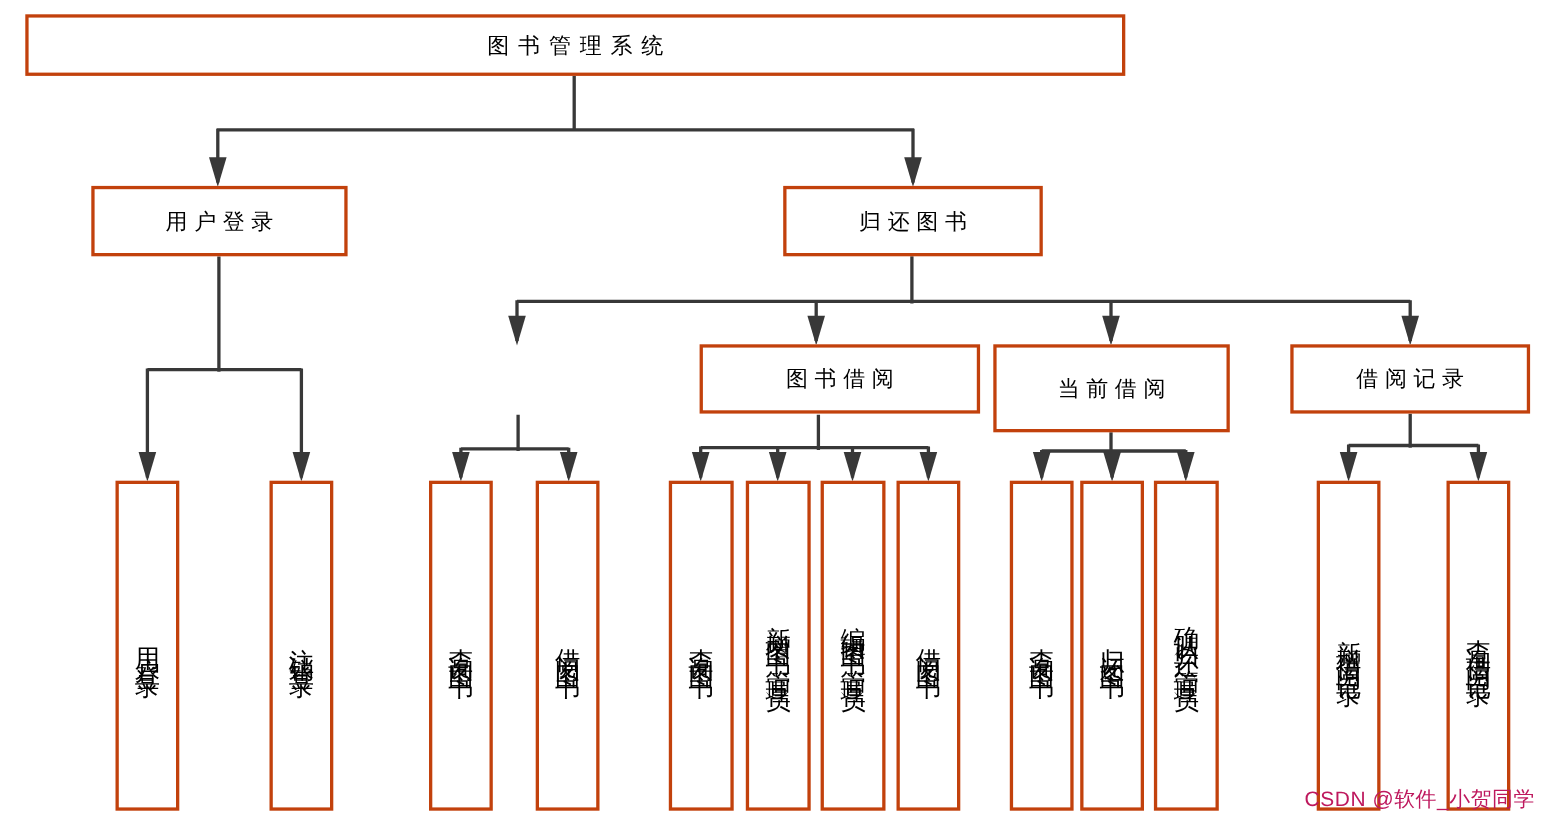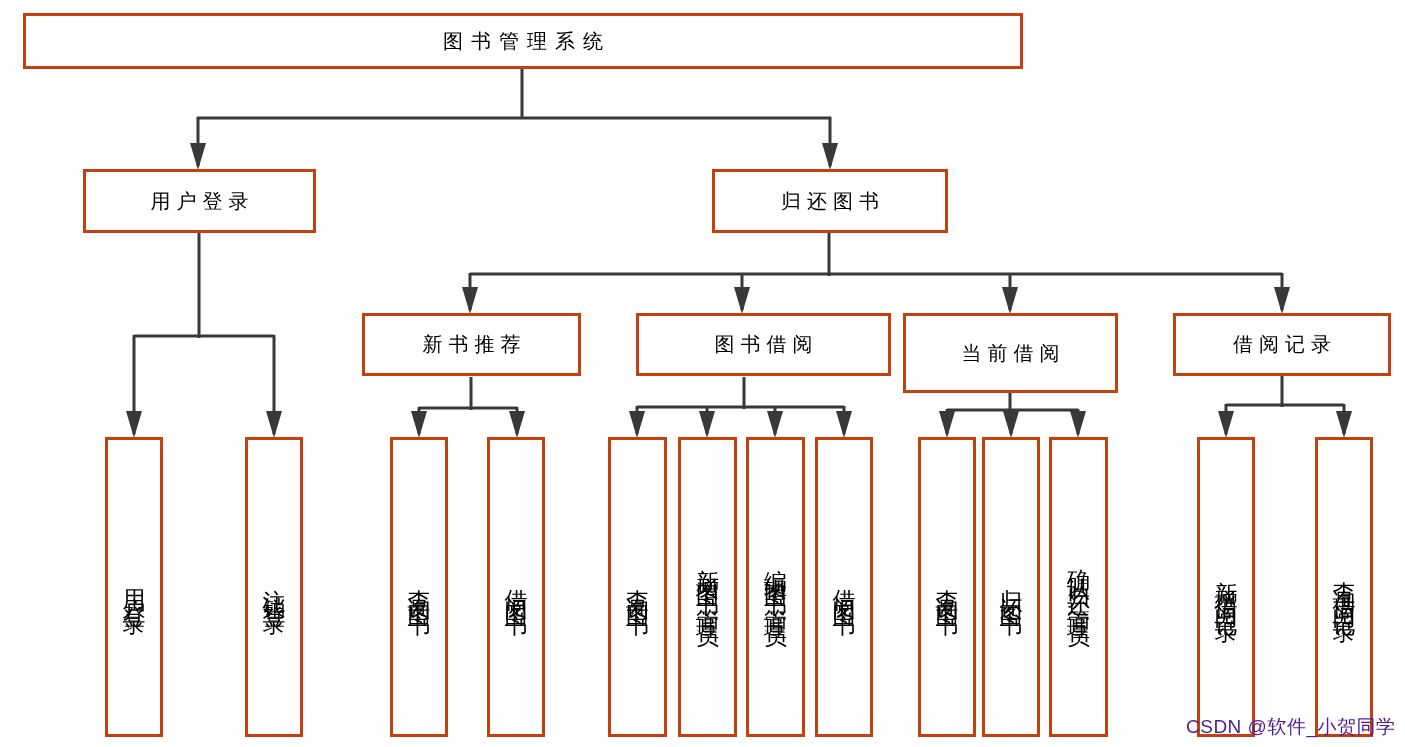--- a/index.html
+++ b/index.html
@@ -47,21 +47,21 @@
     text-indent: 0;
     white-space: normal;
     line-height: 1;
   }
   .watermark {
     position: absolute;
     left: 1186px;
     top: 714px;
     font-size: 19px;
     letter-spacing: 0.5px;
-    color: #4c1d95;
+    color: #be185d;
     z-index: 5;
     white-space: nowrap;
   }
 </style>
 </head>
 <body>
 
 <div class="stage">
 
   <svg class="connectors" viewBox="0 0 1405 747" xmlns="http://www.w3.org/2000/svg">
@@ -107,21 +107,20 @@
         <polygon points="1218,411 1234,411 1226,438"></polygon>
         <polygon points="1336,411 1352,411 1344,438"></polygon>
       </g>
   </svg>
 
   <div class="node title" style="left:23px; top:13px; width:1000px; height:56px;">图书管理系统</div>
 
   <div class="node" style="left:83px; top:169px; width:233px; height:64px;">用户登录</div>
   <div class="node" style="left:712px; top:169px; width:236px; height:64px;">归还图书</div>
 
-  <div class="node" style="left:362px; top:313px; width:219px; height:63px;">新书推荐</div>
   <div class="node" style="left:636px; top:313px; width:255px; height:63px;">图书借阅</div>
   <div class="node" style="left:903px; top:313px; width:215px; height:80px;">当前借阅</div>
   <div class="node" style="left:1173px; top:313px; width:218px; height:63px;">借阅记录</div>
 
   <div class="node v" style="left:105px; top:437px; width:58px; height:300px;">用户登录</div>
   <div class="node v" style="left:245px; top:437px; width:58px; height:300px;">注销登录</div>
 
   <div class="node v" style="left:390px; top:437px; width:58px; height:300px;">查询图书</div>
   <div class="node v" style="left:487px; top:437px; width:58px; height:300px;">借阅图书</div>
 

